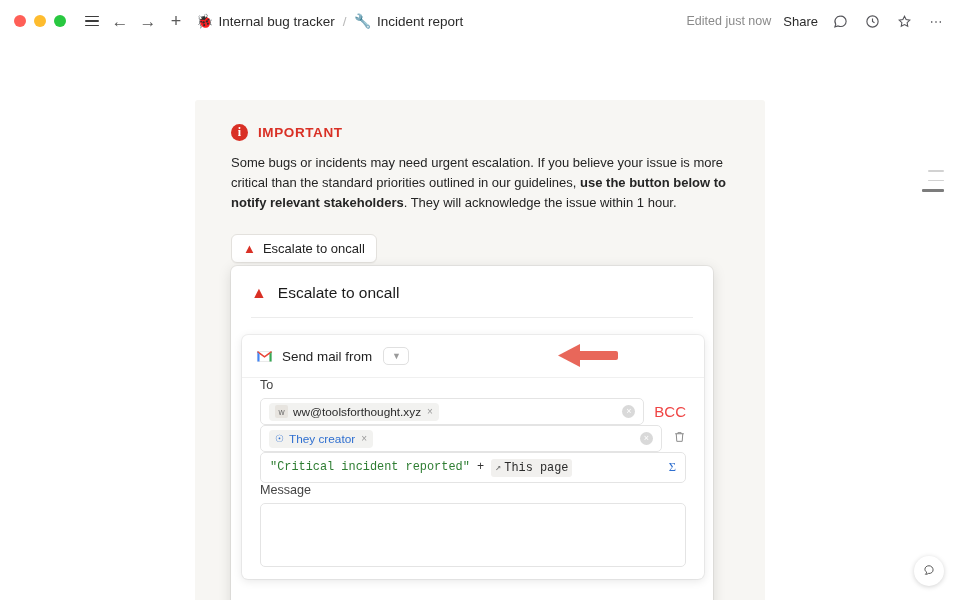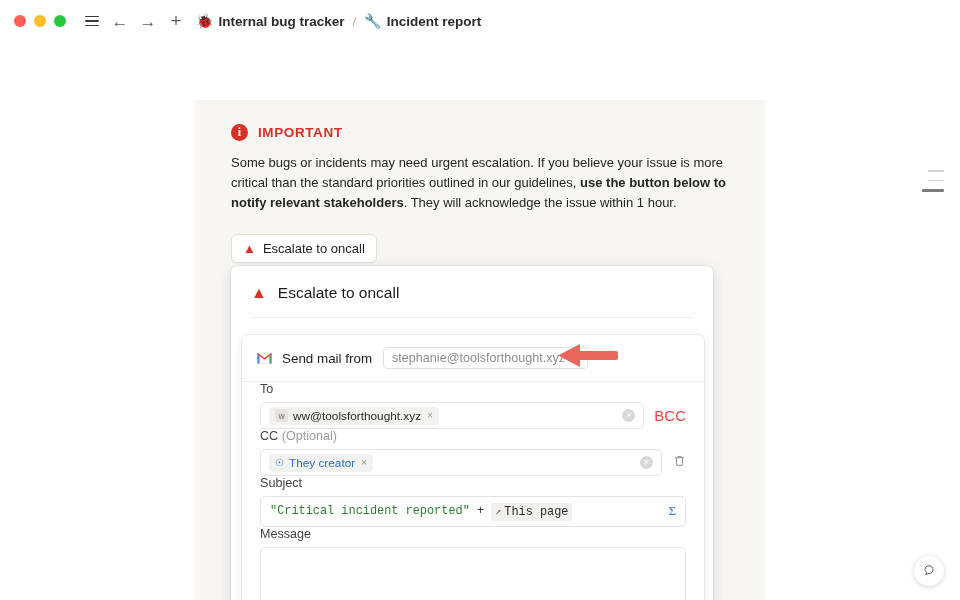--- a/index.html
+++ b/index.html
@@ -37,21 +37,21 @@
   }
   .hamburger { display: flex; flex-direction: column; gap: 3px; }
   .hamburger i { display: block; width: 14px; height: 1.6px; background: #3c3c3c; border-radius: 1px; }
 
   .nav-arrows { display: flex; align-items: center; gap: 4px; margin-left: 4px; }
   .arrow { font-size: 17px; color: #5a5a5a; }
   .plus { font-size: 18px; color: #5a5a5a; margin-left: 4px; margin-right: 8px; }
 
   .breadcrumb { display: flex; align-items: center; gap: 6px; font-size: 13.5px; color: #2b2b2b; }
   .breadcrumb .crumb { display: flex; align-items: center; gap: 5px; }
-  .breadcrumb .crumb-label { font-weight: 700; }
+  .breadcrumb .crumb-label { font-weight: 400; }
   .breadcrumb .sep { color: #b9b9b9; margin: 0 2px; }
   .emoji { font-size: 14px; line-height: 1; }
 
   .titlebar-right {
     margin-left: auto;
     display: flex; align-items: center; gap: 12px;
     font-size: 13px; color: #3d3d3d;
   }
   .edited { color: #8a8a8a; font-size: 12.5px; }
   .share { font-weight: 400; color: #2b2b2b; }
@@ -278,20 +278,41 @@
       <span class="emoji">🐞</span>
       <span class="crumb-label">Internal bug tracker</span>
     </span>
     <span class="sep">/</span>
     <span class="crumb">
       <span class="emoji">🔧</span>
       <span class="crumb-label">Incident report</span>
     </span>
   </div>
 
+  <div class="titlebar-right">
+    <span class="edited">Edited just now</span>
+    <span class="share">Share</span>
+    <span class="tr-icon">
+      <svg width="15" height="15" viewBox="0 0 24 24" fill="none" stroke="#55555a" stroke-width="1.8">
+          <path d="M21 11.5a8.4 8.4 0 0 1-9 8.4 9 9 0 0 1-3.8-.8L3 20.5l1.4-4.1A8.4 8.4 0 0 1 12 3.5a8.4 8.4 0 0 1 9 8z"></path>
+        </svg>
+    </span>
+    <span class="tr-icon">
+      <svg width="15" height="15" viewBox="0 0 24 24" fill="none" stroke="#55555a" stroke-width="1.8">
+          <circle cx="12" cy="12" r="9"></circle>
+          <path d="M12 7v5l3.2 2"></path>
+        </svg>
+    </span>
+    <span class="tr-icon">
+      <svg width="15" height="15" viewBox="0 0 24 24" fill="none" stroke="#55555a" stroke-width="1.7">
+          <path d="M12 3.6l2.6 5.3 5.9.9-4.3 4.1 1 5.8-5.2-2.7-5.2 2.7 1-5.8L3.5 9.8l5.9-.9z"></path>
+        </svg>
+    </span>
+    <span class="tr-icon">⋯</span>
+  </div>
 </div>
 
 <div class="page">
 
   <div class="doc-card">
     <div class="callout-head">
       <span class="info-badge">i</span>
       <span class="important-label">IMPORTANT</span>
     </div>
     <div class="callout-text">
@@ -318,64 +339,58 @@
       <span class="gmail-ico">
         <svg width="17" height="13" viewBox="0 0 24 18">
           <path d="M2 2h20v14H2z" fill="#fff" stroke="#e0e0e0" stroke-width="1"></path>
           <path d="M2 2l10 7.5L22 2" fill="none" stroke="#ea4335" stroke-width="2.2"></path>
           <path d="M2 2v14h3V6.2z" fill="#4285f4"></path>
           <path d="M22 2v14h-3V6.2z" fill="#34a853"></path>
         </svg>
       </span>
       <span>Send mail from</span>
       <span class="from-select">
-        <span>stephanie@toolsforthought.xyz</span>
         <span class="chev">▼</span>
       </span>
     </div>
 
     <div class="field">
       <div class="field-label">To</div>
       <div class="field-row">
         <div class="input-box">
           <span class="token">
             <span class="av">w</span>
             <span>ww@toolsforthought.xyz</span>
             <span class="x">×</span>
           </span>
           <span class="clear-circle">×</span>
         </div>
         <span class="bcc-label">BCC</span>
       </div>
     </div>
 
     <div class="field">
-      <div class="field-label">
-        <span>CC</span>
-        <span class="opt">(Optional)</span>
-      </div>
       <div class="field-row">
         <div class="input-box">
           <span class="token page-creator">
             <span class="globe">☉</span>
             <span>They creator</span>
             <span class="x">×</span>
           </span>
           <span class="clear-circle">×</span>
         </div>
         <span class="trash">
           <svg width="13" height="14" viewBox="0 0 24 24" fill="none" stroke="#8a8a8a" stroke-width="1.8">
               <path d="M4 6h16M9 6V4h6v2M6 6l1 14h10l1-14"></path>
             </svg>
         </span>
       </div>
     </div>
 
     <div class="field">
-      <div class="field-label">Subject</div>
       <div class="code-box">
         <span class="code-inner">
           <span class="str">"Critical incident reported"</span>
           <span class="plus-op">+</span>
           <span class="pill">
             <span class="lnk">↗</span>
             <span>This page</span>
           </span>
         </span>
         <span class="sigma">Σ</span>

